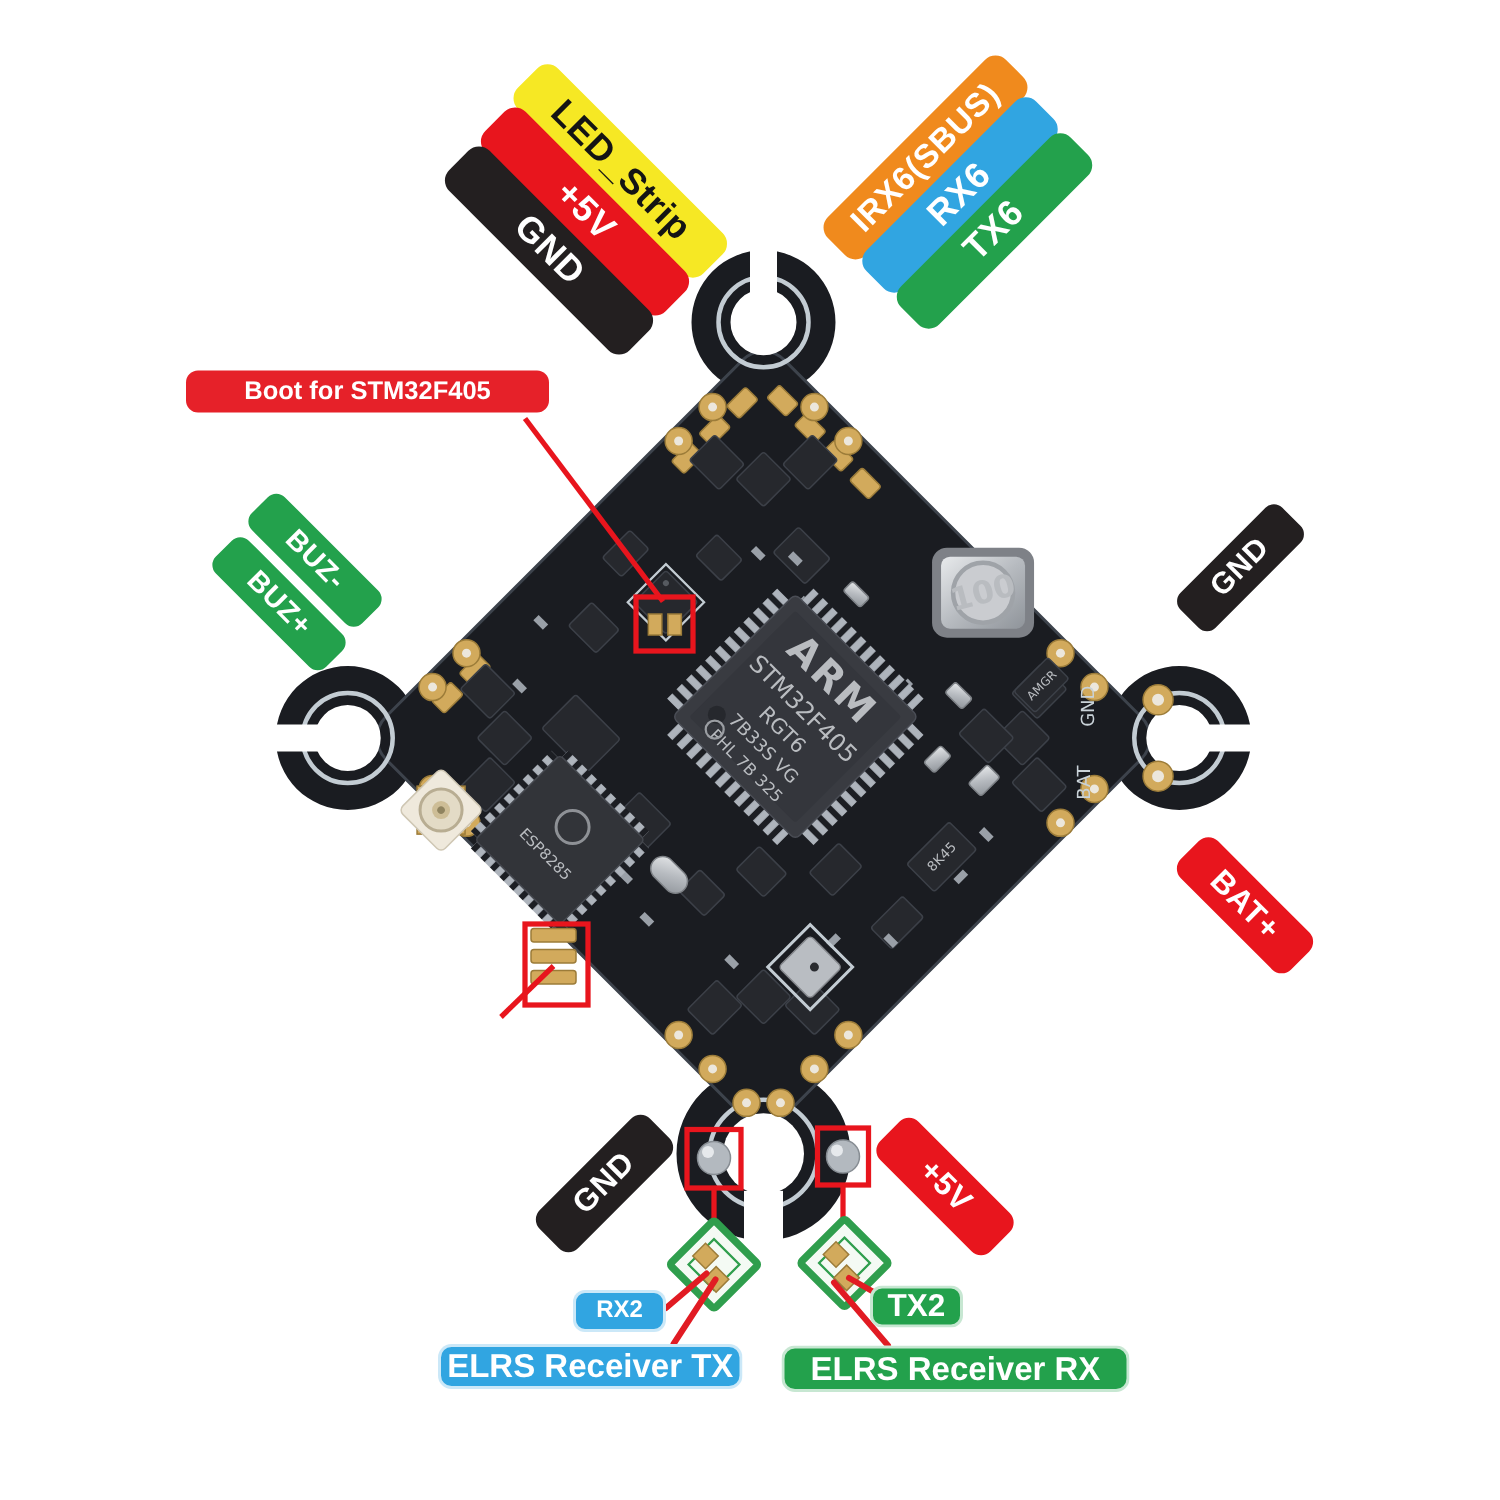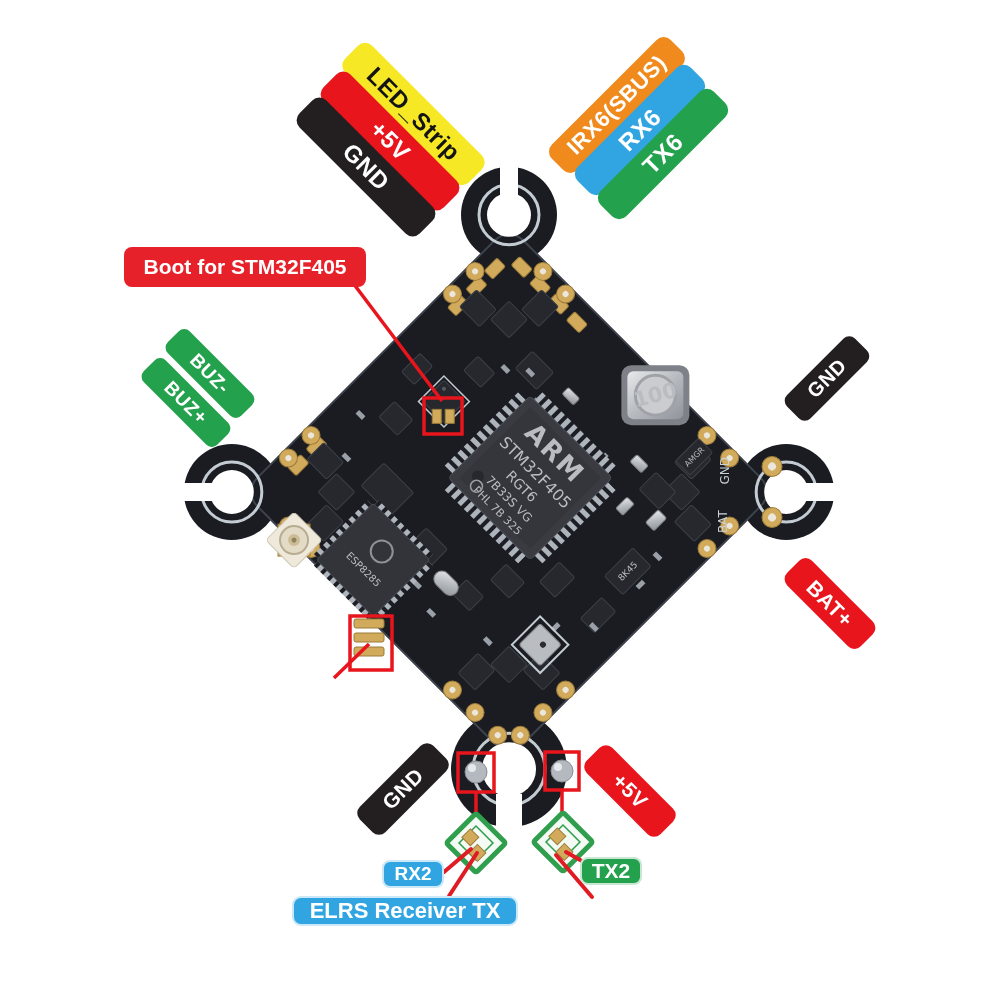--- a/index.html
+++ b/index.html
@@ -29,25 +29,25 @@
   
   .buzm{left:158px;top:358px;width:104px;height:31px;border-radius:8px;font-size:19px;}
   .buzp{left:134px;top:387px;width:104px;height:31px;border-radius:8px;font-size:19px;}
   
   .gndr{left:779px;top:362px;width:96px; height:33px;border-radius:8px;font-size:20px;}
   .batp{left:778px;top:586px;width:104px;height:35px;border-radius:9px;font-size:21px;}
   
   .gndb{left:351px;top:771px;width:104px;height:36px;border-radius:9px;font-size:21px;}
   .v5b {left:578px;top:773px;width:104px;height:36px;border-radius:9px;font-size:21px;}
   
-  .bootstm{left:124px;top:247px;width:242px;height:40px;border-radius:8px;font-size:21px;letter-spacing:0;}
+  .bootstm{left:124px;top:247px;width:242px;height:28px;border-radius:8px;font-size:17px;letter-spacing:0;}
   .bootesp{left:152px;top:677px;width:212px;height:31px;border-radius:8px;font-size:21px;letter-spacing:0;}
-  .rx2{left:382px;top:860px;width:62px;height:28px;border-radius:8px;font-size:19px;border:2px solid rgba(255,255,255,.75);letter-spacing:0;}
+  .rx2{left:382px;top:860px;width:62px;height:28px;border-radius:8px;font-size:16px;border:2px solid rgba(255,255,255,.75);letter-spacing:0;}
   .tx2{left:580px;top:857px;width:62px;height:28px;border-radius:8px;font-size:21px;border:2px solid rgba(255,255,255,.75);letter-spacing:0;}
-  .elrstx{left:292px;top:896px;width:226px;height:30px;border-radius:9px;font-size:22px;border:2px solid rgba(255,255,255,.75);letter-spacing:0;}
+  .elrstx{left:292px;top:896px;width:203px;height:30px;border-radius:9px;font-size:22px;border:2px solid rgba(255,255,255,.75);letter-spacing:0;}
   .elrsrx{left:521px;top:897px;width:232px;height:31px;border-radius:9px;font-size:22px;border:2px solid rgba(255,255,255,.75);letter-spacing:0;}
   
   .pcb{fill:#1a1c21;}
   .chip{fill:#26282d;stroke:#3c4048;stroke-width:1;}
   .gold{fill:#d2aa5c;stroke:#9c7c39;stroke-width:1;}
   .pass{fill:#9aa0a8;}
   .silk{fill:none;stroke:#c3ccd3;}
   .red-ann{stroke:#e8151d;fill:none;}
   text.mark{fill:#b9bcc0;font-family:"DejaVu Sans","Liberation Sans",sans-serif;text-anchor:middle;}
   text.silktxt{fill:#c9d2d8;font-family:"DejaVu Sans",sans-serif;font-size:12px;text-anchor:middle;}
@@ -340,14 +340,15 @@
 <div class="lbl bg-black  rotm45 gndr">GND</div>
 <div class="lbl bg-red    rot45 batp">BAT+</div>
 
 <div class="lbl bg-black  rotm45 gndb">GND</div>
 <div class="lbl bg-red    rot45 v5b">+5V</div>
 
 <div class="lbl bg-callout bootstm">Boot for STM32F405</div>
 <div class="lbl bg-blue  rx2">RX2</div>
 <div class="lbl bg-green tx2">TX2</div>
 <div class="lbl bg-blue  elrstx">ELRS Receiver TX</div>
+<div class="lbl bg-green elrsrx">ELRS Receiver RX</div>
 
 </div>
 
 </body></html>

